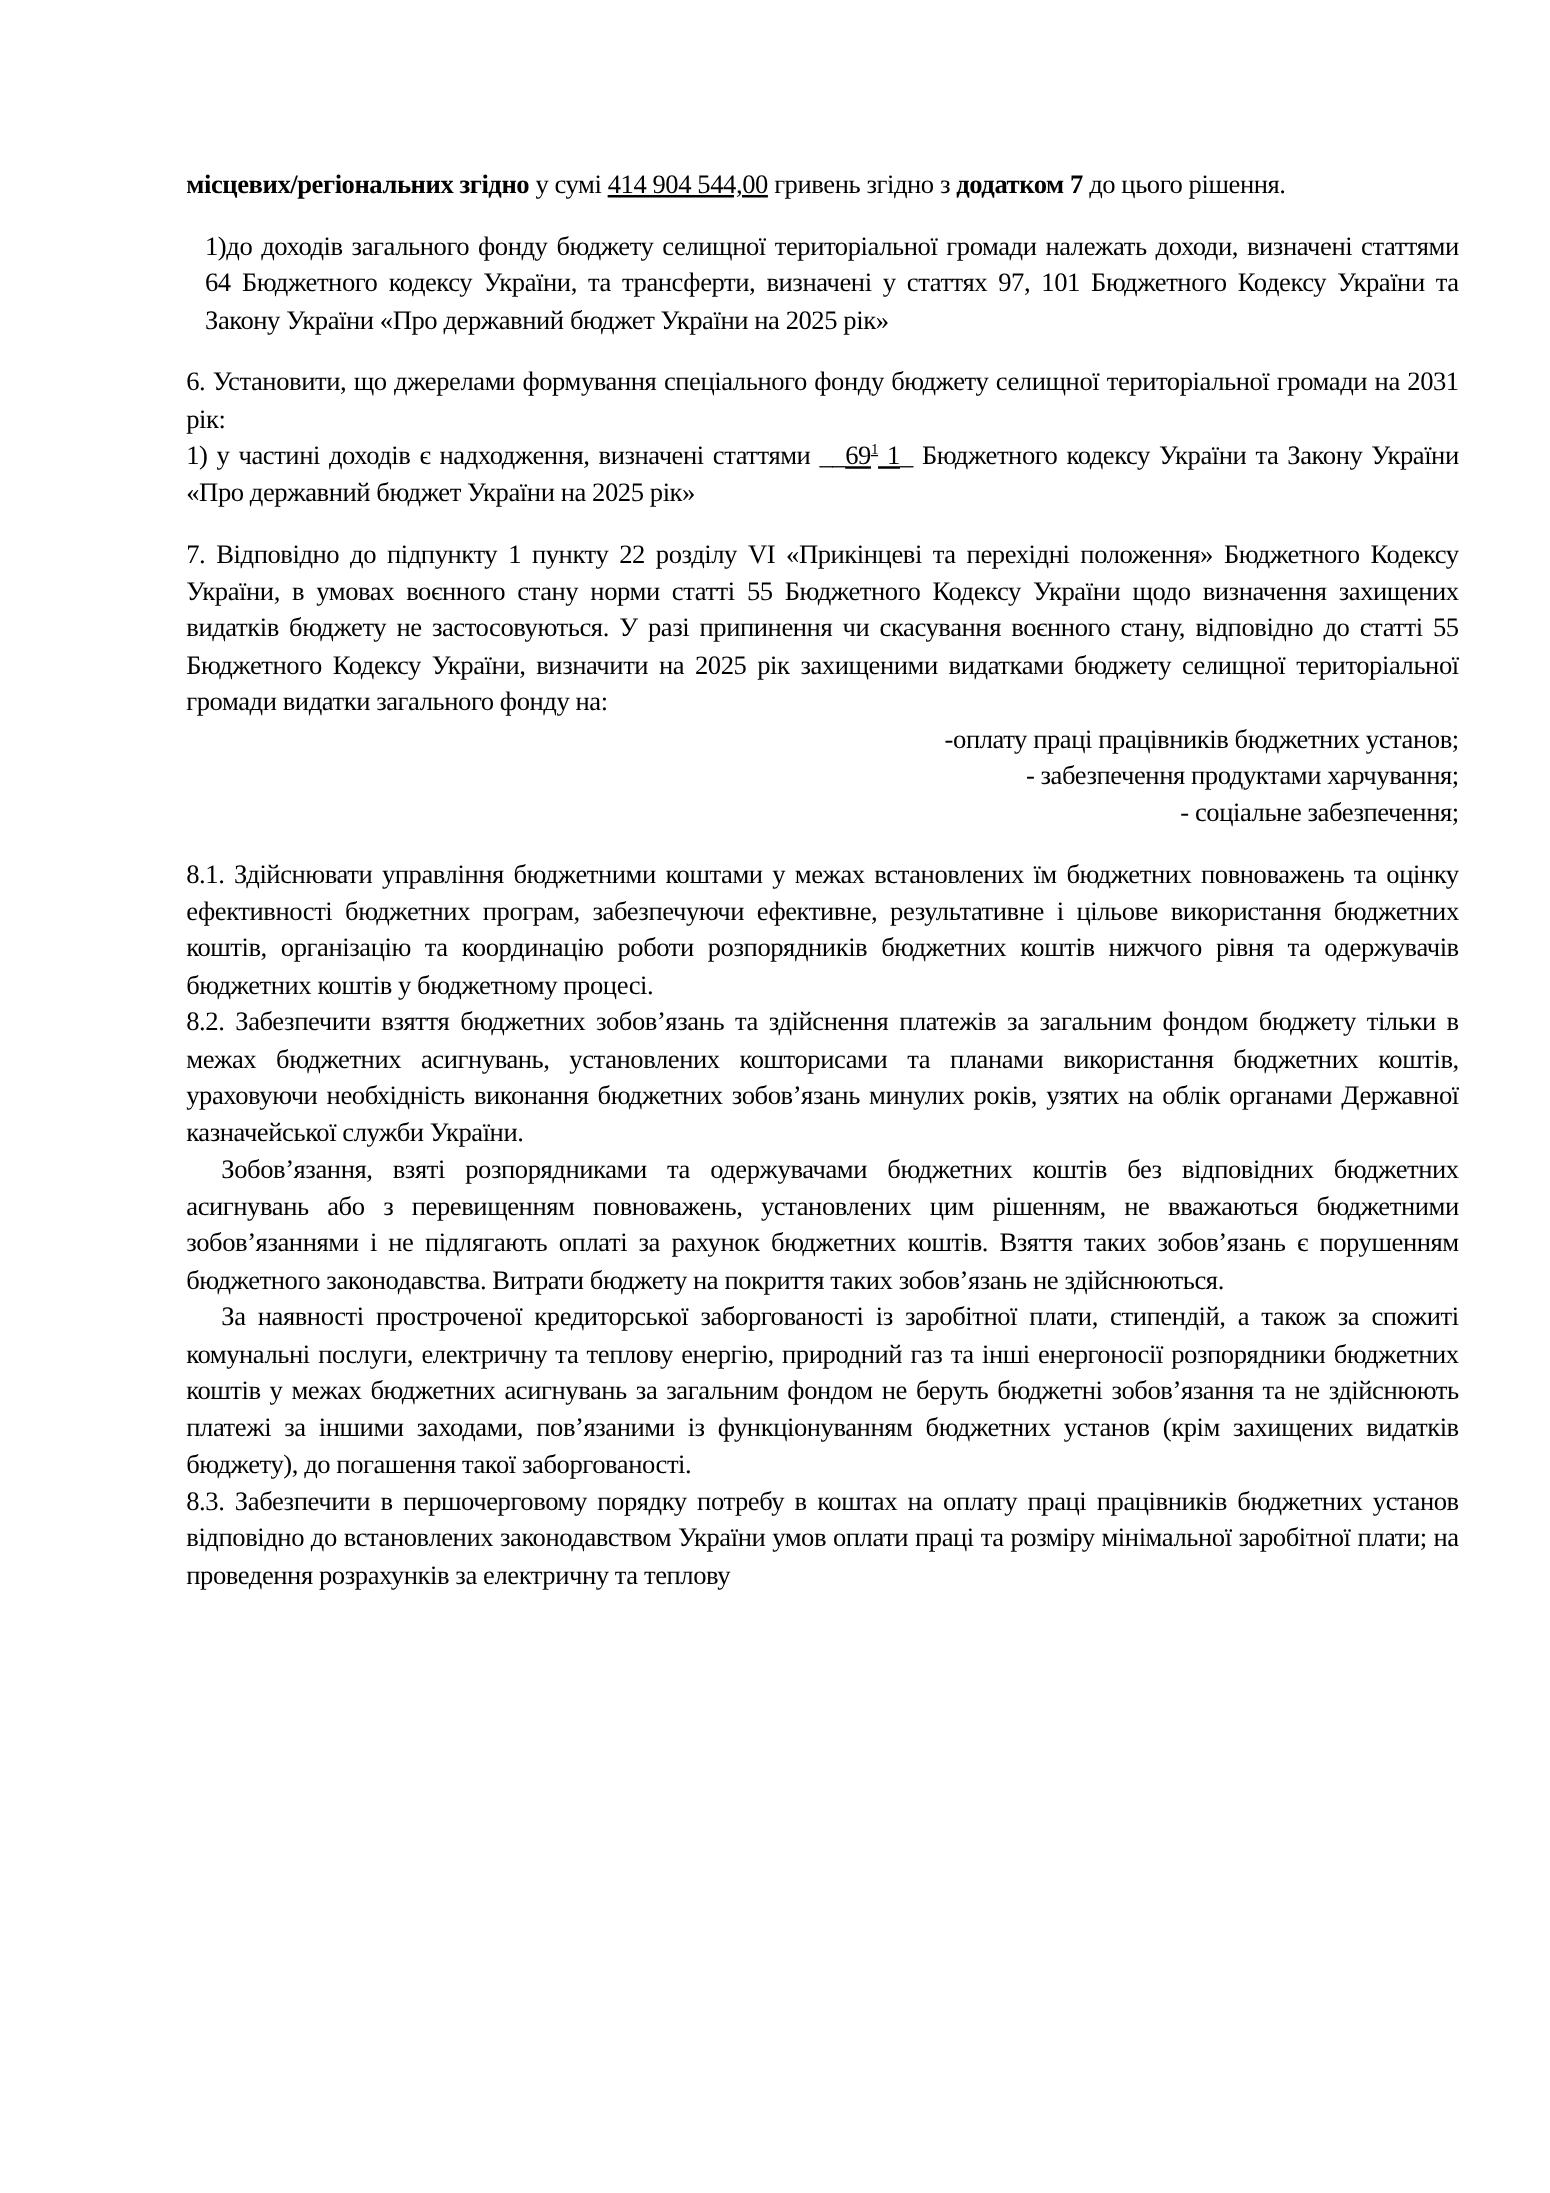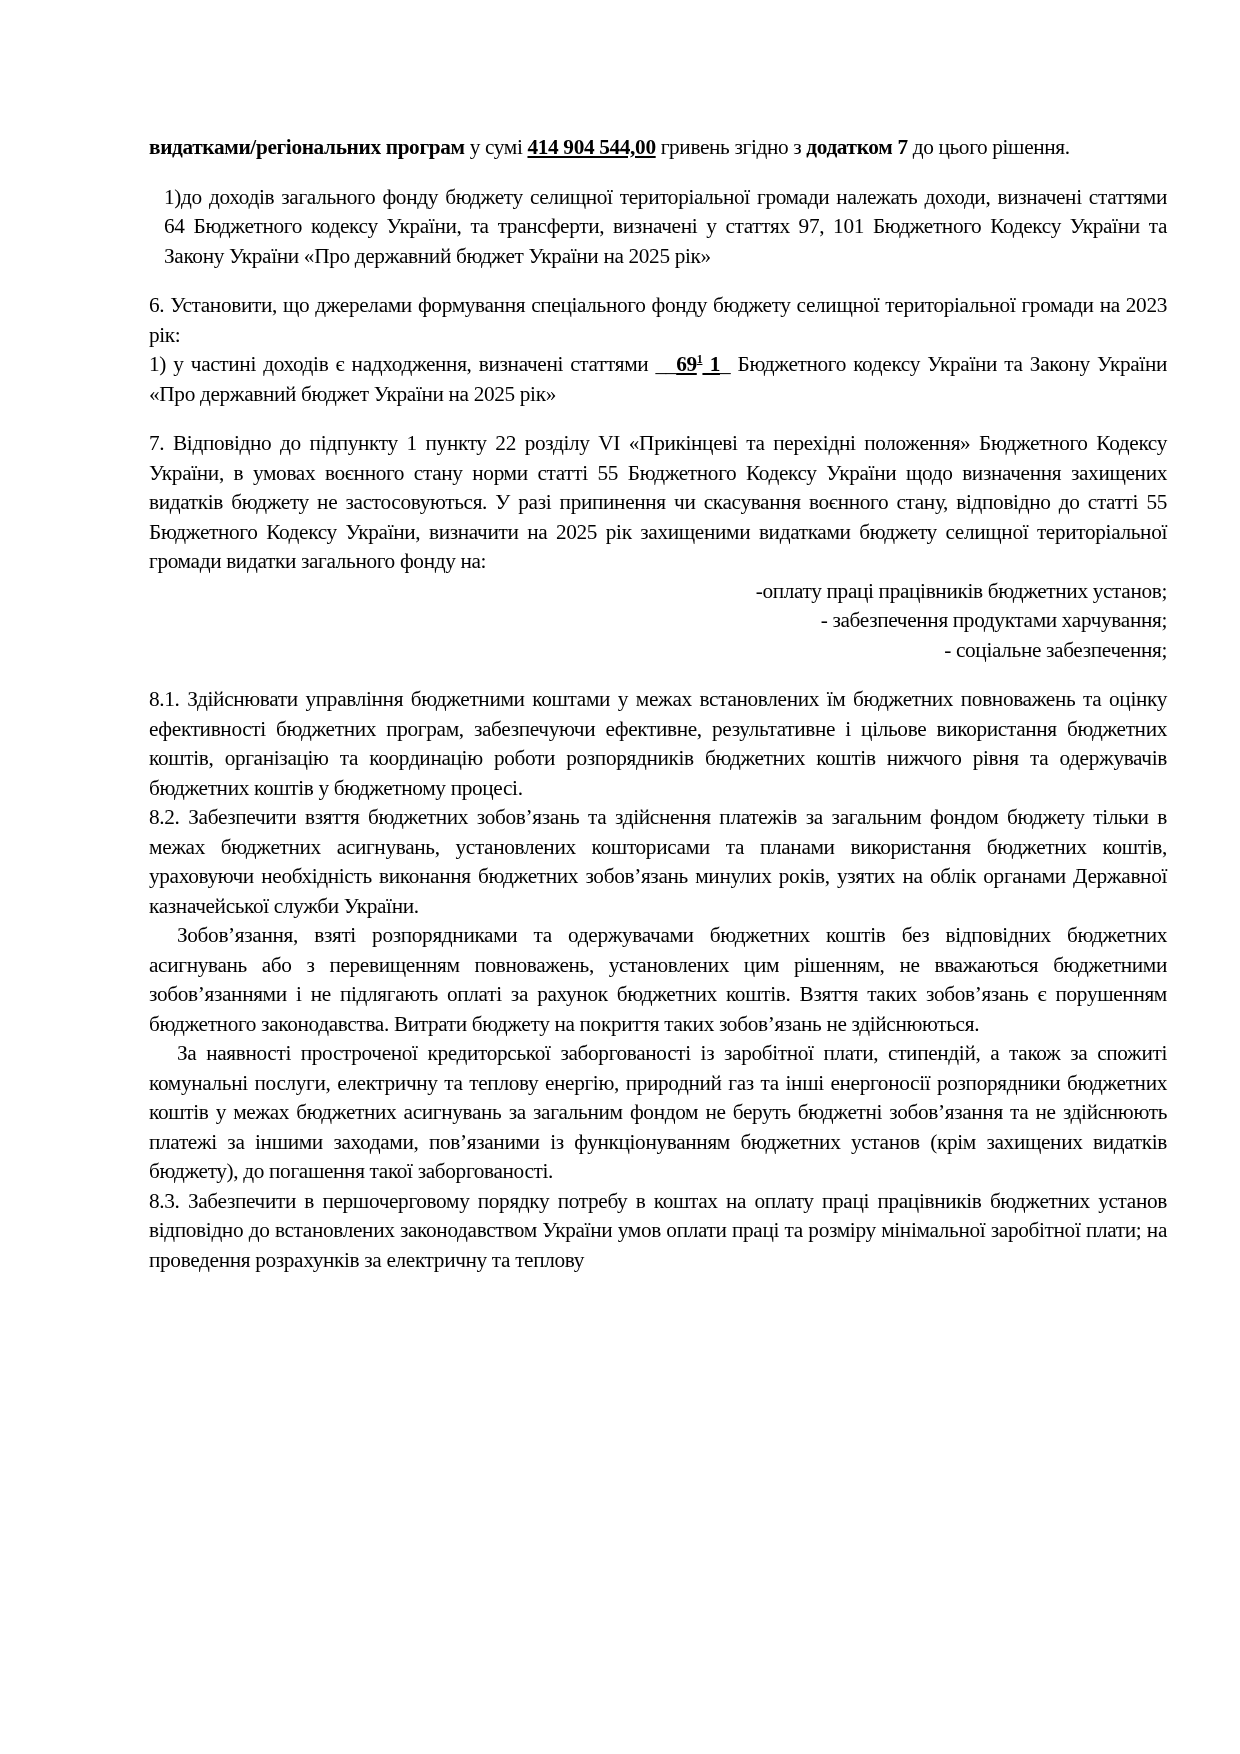--- a/index.html
+++ b/index.html
@@ -29,52 +29,52 @@
       text-align: justify;
     }
     .gap { height: 20px; }
     .indent-block {
       padding-left: 15px;
     }
     .first-indent {
       text-indent: 28px;
     }
     b { font-weight: bold; }
-    .u { text-decoration: underline; font-weight: bold; }
+    .u { text-decoration: underline; font-weight: normal; }
     .list {
       list-style: none;
       margin: 0;
       padding: 0 0 0 30px;
     }
     .list li {
       margin: 0;
       padding: 0;
       text-align: right;
     }
     .list li.shift { padding-left: 4px; }
     sup { font-size: 12px; line-height: 0; vertical-align: super; }
     .nobreak { white-space: nowrap; }
   </style>
 </head>
 <body>
 
 <div class="page">
 
-  <p><b>видатками/регіональних програм</b><span> у сумі  </span><span class="u">414 904 544,00</span><span> гривень згідно з </span><b>додатком 7</b><span> до цього рішення.</span></p>
+  <p><b>місцевих/регіональних згідно</b><span> у сумі  </span><span class="u">414 904 544,00</span><span> гривень згідно з </span><b>додатком 7</b><span> до цього рішення.</span></p>
 
   <div class="gap"></div>
 
   <div>
     <p class="indent-block">1)до доходів загального фонду бюджету селищної територіальної громади належать доходи, визначені статтями 64 Бюджетного кодексу України, та трансферти, визначені у статтях 97, 101 Бюджетного Кодексу України та Закону України «Про державний бюджет України на 2025 рік»</p>
   </div>
 
   <div class="gap"></div>
 
   <div>
-    <p>6. Установити, що джерелами формування спеціального фонду бюджету селищної територіальної громади на 2023 рік:</p>
+    <p>6. Установити, що джерелами формування спеціального фонду бюджету селищної територіальної громади на 2031 рік:</p>
     <p><span>1) у частині доходів є надходження, визначені статтями </span><span class="nobreak"><span>__</span><span class="u">69</span><sup class="u">1</sup><span class="u"> 1</span><span>_</span></span><span> Бюджетного кодексу України та Закону України «Про державний бюджет України на 2025 рік»</span></p>
   </div>
 
   <div class="gap"></div>
 
   <div>
     <p>7. Відповідно до підпункту 1 пункту 22 розділу VI «Прикінцеві та перехідні положення» Бюджетного Кодексу України, в умовах воєнного стану норми статті 55 Бюджетного Кодексу України щодо визначення захищених видатків бюджету не застосовуються. У разі припинення чи скасування воєнного стану, відповідно до статті 55 Бюджетного Кодексу України, визначити на 2025 рік захищеними видатками бюджету селищної територіальної громади видатки загального фонду на:</p>
     <ul class="list">
       <li>-оплату праці працівників бюджетних установ;</li>
       <li>- забезпечення продуктами харчування;</li>

